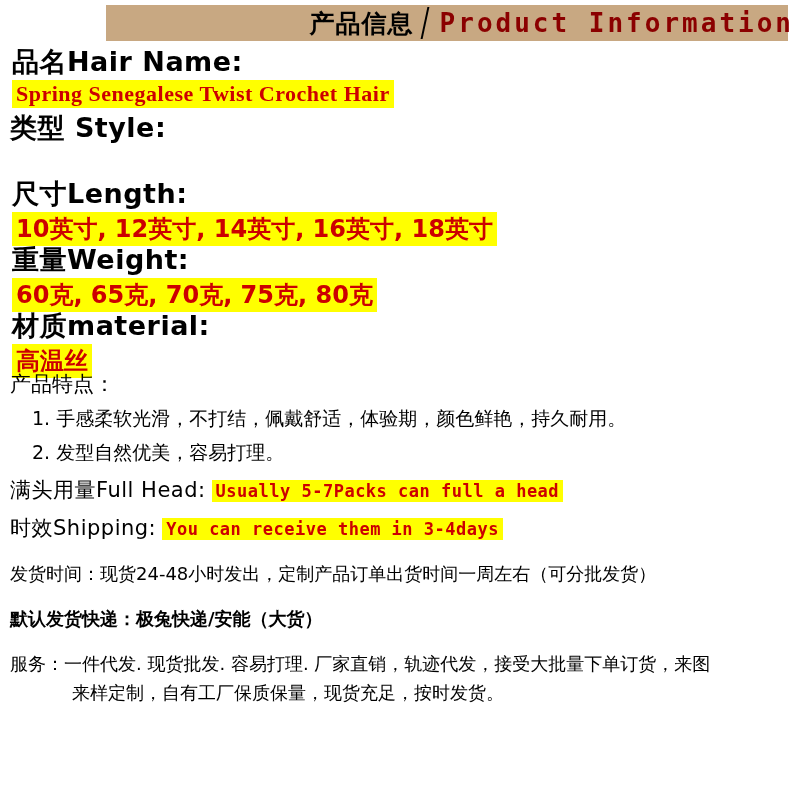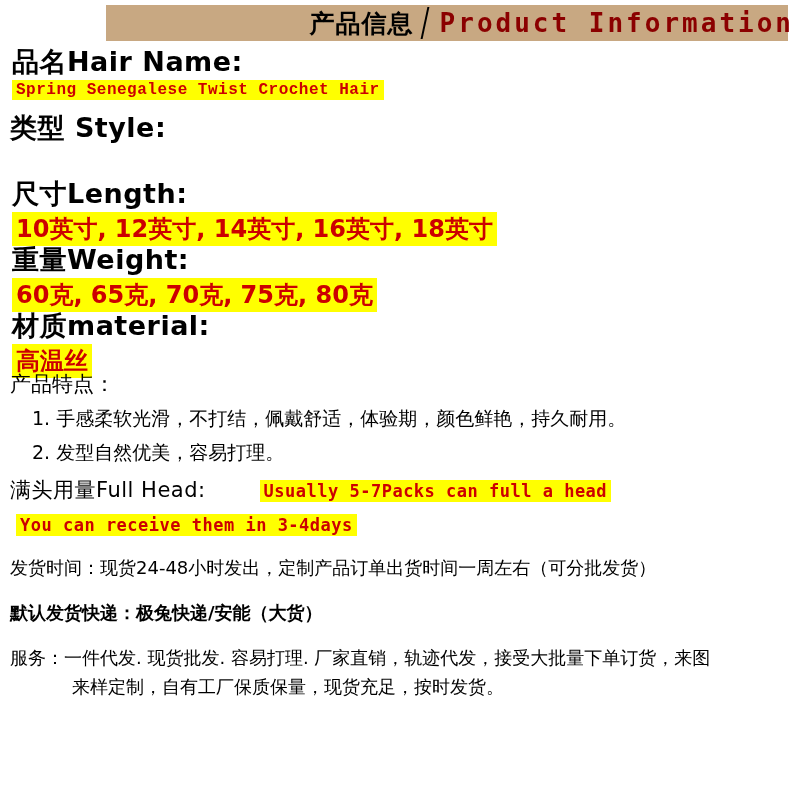--- a/index.html
+++ b/index.html
@@ -80,27 +80,27 @@
   }
   .spec-label {
     font-size: 27px;
     font-weight: bold;
     color: #000;
     white-space: nowrap;
     font-family: "DejaVu Sans", "Liberation Sans", sans-serif;
     letter-spacing: 0.5px;
   }
   .spec-value {
-    font-size: 16px;
+    font-size: 22px;
     font-weight: bold;
     color: #cc0000;
     background: #ffff00;
     padding: 1px 4px;
     white-space: nowrap;
-    font-family: Liberation Mono, monospace;
+    font-family: Liberation Serif, serif;
     letter-spacing: 0.5px;
     margin-left: 2px;
   }
   .spec-value.cjk {
     font-family: "DejaVu Sans", "Liberation Sans", sans-serif;
     font-size: 24px;
     letter-spacing: 0;
   }
 
   
@@ -120,21 +120,20 @@
     font-family: "DejaVu Sans", "Liberation Sans", sans-serif;
     margin: 0 0 8px 22px;
   }
 
   
   .hl-row {
     display: flex;
     align-items: baseline;
     padding-left: 4px;
     margin-top: 10px;
-    gap: 48px;
   }
   .hl-label {
     font-size: 21px;
     color: #000;
     white-space: nowrap;
     font-family: "DejaVu Sans", "Liberation Sans", sans-serif;
     letter-spacing: 0.5px;
   }
   .hl-value {
     font-size: 17px;
@@ -205,20 +204,21 @@
     <div class="feature-item">1. 手感柔软光滑，不打结，佩戴舒适，体验期，颜色鲜艳，持久耐用。</div>
     <div class="feature-item">2. 发型自然优美，容易打理。</div>
   </div>
 
   <div class="hl-row">
     <span class="hl-label">满头用量Full Head:</span>
     <span class="hl-value">Usually  5-7Packs can full a head</span>
   </div>
 
   <div class="hl-row">
+    <span class="hl-label">时效Shipping:</span>
     <span class="hl-value">You can receive them in 3-4days</span>
   </div>
 
   <div class="note">发货时间：现货24-48小时发出，定制产品订单出货时间一周左右（可分批发货）</div>
   <div class="note bold">默认发货快递：极兔快递/安能（大货）</div>
   <div class="note">服务：一件代发. 现货批发. 容易打理. 厂家直销，轨迹代发，接受大批量下单订货，来图</div>
   <div class="note note-indent" style="margin-top:2px;">来样定制，自有工厂保质保量，现货充足，按时发货。</div>
 
 </div>
 

